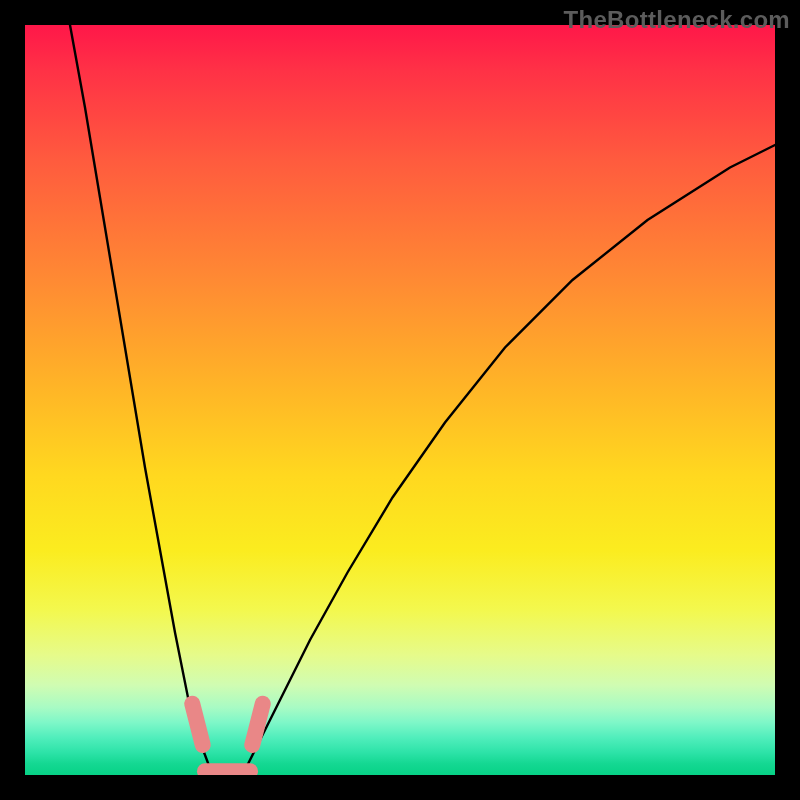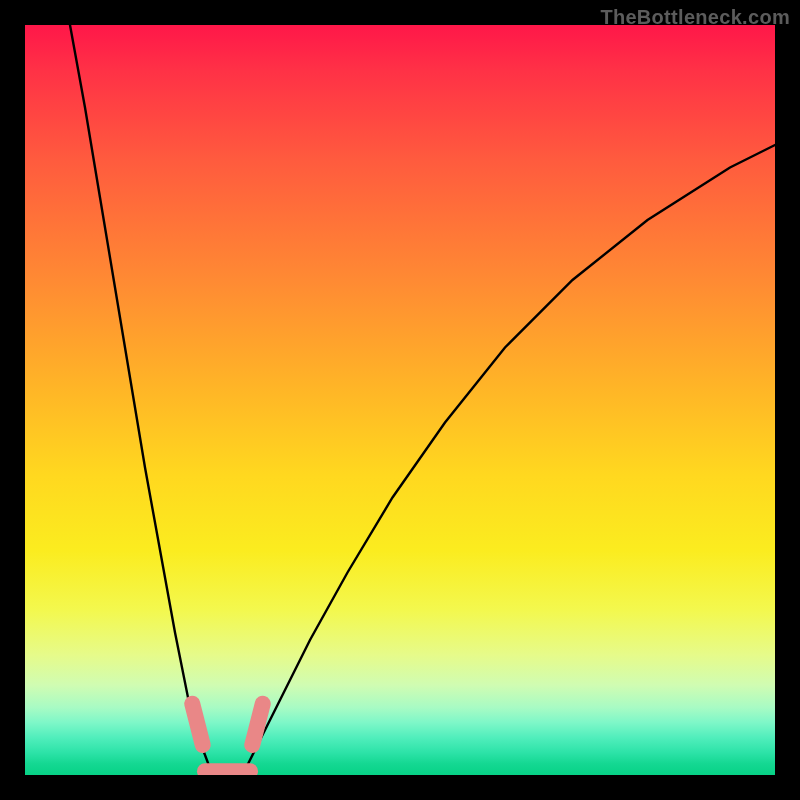--- a/index.html
+++ b/index.html
@@ -8,21 +8,21 @@
     position: relative;
     width: 800px;
     height: 800px;
     background: #000;
   }
   .watermark {
     position: absolute;
     top: 6px;
     right: 10px;
     font-family: Arial, Helvetica, sans-serif;
-    font-size: 20px;
+    font-size: 24px;
     font-weight: 600;
     color: #5c5c5c;
     letter-spacing: 0.3px;
     z-index: 10;
   }
   .plot {
     position: absolute;
     left: 25px;
     top: 25px;
     width: 750px;

